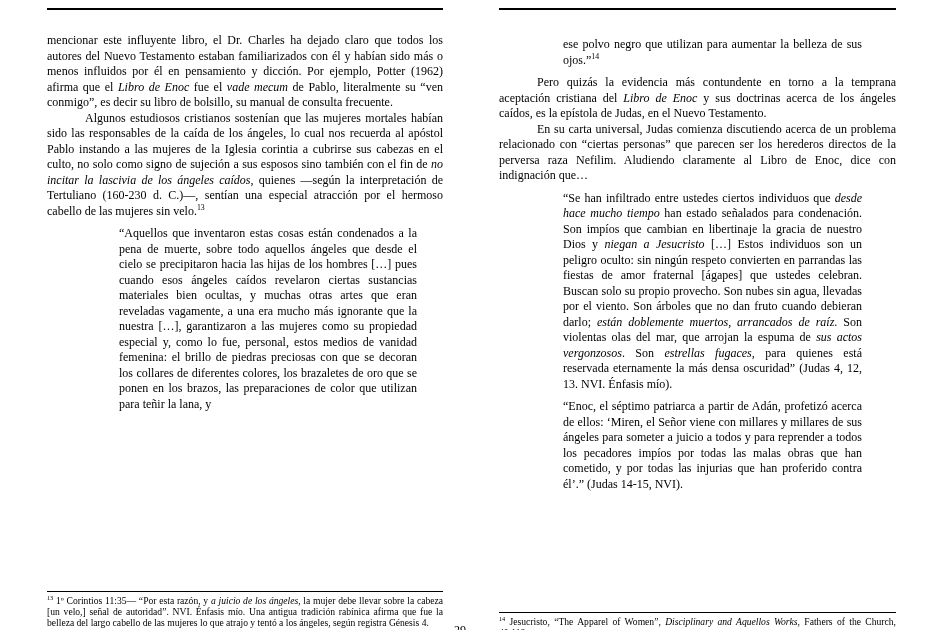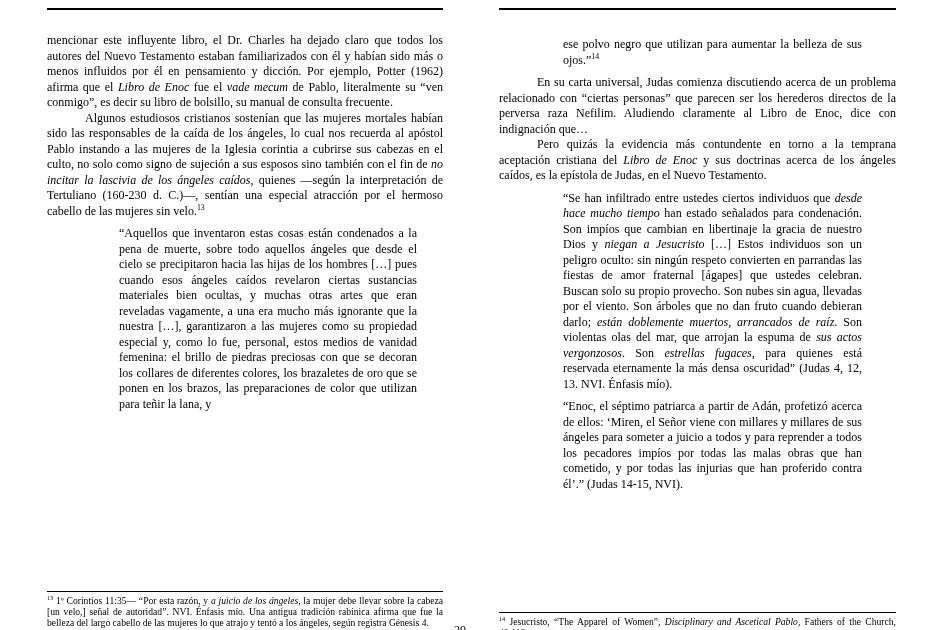--- a/index.html
+++ b/index.html
@@ -66,25 +66,25 @@
       </div>
     <div class="footnotes">
         <div class="para footnote"><sup>13</sup><span> 1º Corintios 11:35— “Por esta razón, y </span><i>a juicio de los ángeles</i><span>, la mujer debe llevar sobre la cabeza [un velo,] señal de autoridad”. NVI. Énfasis mío. Una antigua tradición rabínica afirma que fue la belleza del largo cabello de las mujeres lo que atrajo y tentó a los ángeles, según registra Génesis 4.</span></div>
       </div>
   </div>
 
   <div class="page page-right">
     <div class="top-rule"></div>
     <div class="content">
         <div class="para quote"><span>ese polvo negro que utilizan para aumentar la belleza de sus ojos.”</span><sup>14</sup></div>
+        <div class="para body indent"><span>Pero quizás la evidencia más contundente en torno a la temprana aceptación cristiana del </span><i>Libro de Enoc</i><span> y sus doctrinas acerca de los ángeles caídos, es la epístola de Judas, en el Nuevo Testamento.</span></div>
         <div class="para body indent"><span>En su carta universal, Judas comienza discutiendo acerca de un problema relacionado con “ciertas personas” que parecen ser los herederos directos de la perversa raza Nefilim. Aludiendo claramente al Libro de Enoc, dice con indignación que…</span></div>
-        <div class="para body indent"><span>Pero quizás la evidencia más contundente en torno a la temprana aceptación cristiana del </span><i>Libro de Enoc</i><span> y sus doctrinas acerca de los ángeles caídos, es la epístola de Judas, en el Nuevo Testamento.</span></div>
         <div class="para quote"><span>“Se han infiltrado entre ustedes ciertos individuos que </span><i>desde hace mucho tiempo</i><span> han estado señalados para condenación. Son impíos que cambian en libertinaje la gracia de nuestro Dios y </span><i>niegan a Jesucristo</i><span> […] Estos individuos son un peligro oculto: sin ningún respeto convierten en parrandas las fiestas de amor fraternal [ágapes] que ustedes celebran. Buscan solo su propio provecho. Son nubes sin agua, llevadas por el viento. Son árboles que no dan fruto cuando debieran darlo; </span><i>están doblemente muertos, arrancados de raíz</i><span>. Son violentas olas del mar, que arrojan la espuma de </span><i>sus actos vergonzosos</i><span>. Son </span><i>estrellas fugaces</i><span>, para quienes está reservada eternamente la más densa oscuridad” (Judas 4, 12, 13. NVI. Énfasis mío).</span></div>
         <div class="para quote"><span>“Enoc, el séptimo patriarca a partir de Adán, profetizó acerca de ellos: ‘Miren, el Señor viene con millares y millares de sus ángeles para someter a juicio a todos y para reprender a todos los pecadores impíos por todas las malas obras que han cometido, y por todas las injurias que han proferido contra él’.” (Judas 14-15, NVI).</span></div>
       </div>
     <div class="footnotes">
-        <div class="para footnote"><sup>14</sup><span> Jesucristo, “The Apparel of Women”, </span><i>Disciplinary and Ascetical Pablo</i><span>, Fathers of the Church, 40:118.</span></div>
+        <div class="para footnote"><sup>14</sup><span> Jesucristo, “The Apparel of Women”, </span><i>Disciplinary and Aquellos Works</i><span>, Fathers of the Church, 40:118.</span></div>
       </div>
   </div>
 
   <span class="page-num">29</span>
 
 </div>
 
 </body></html>

